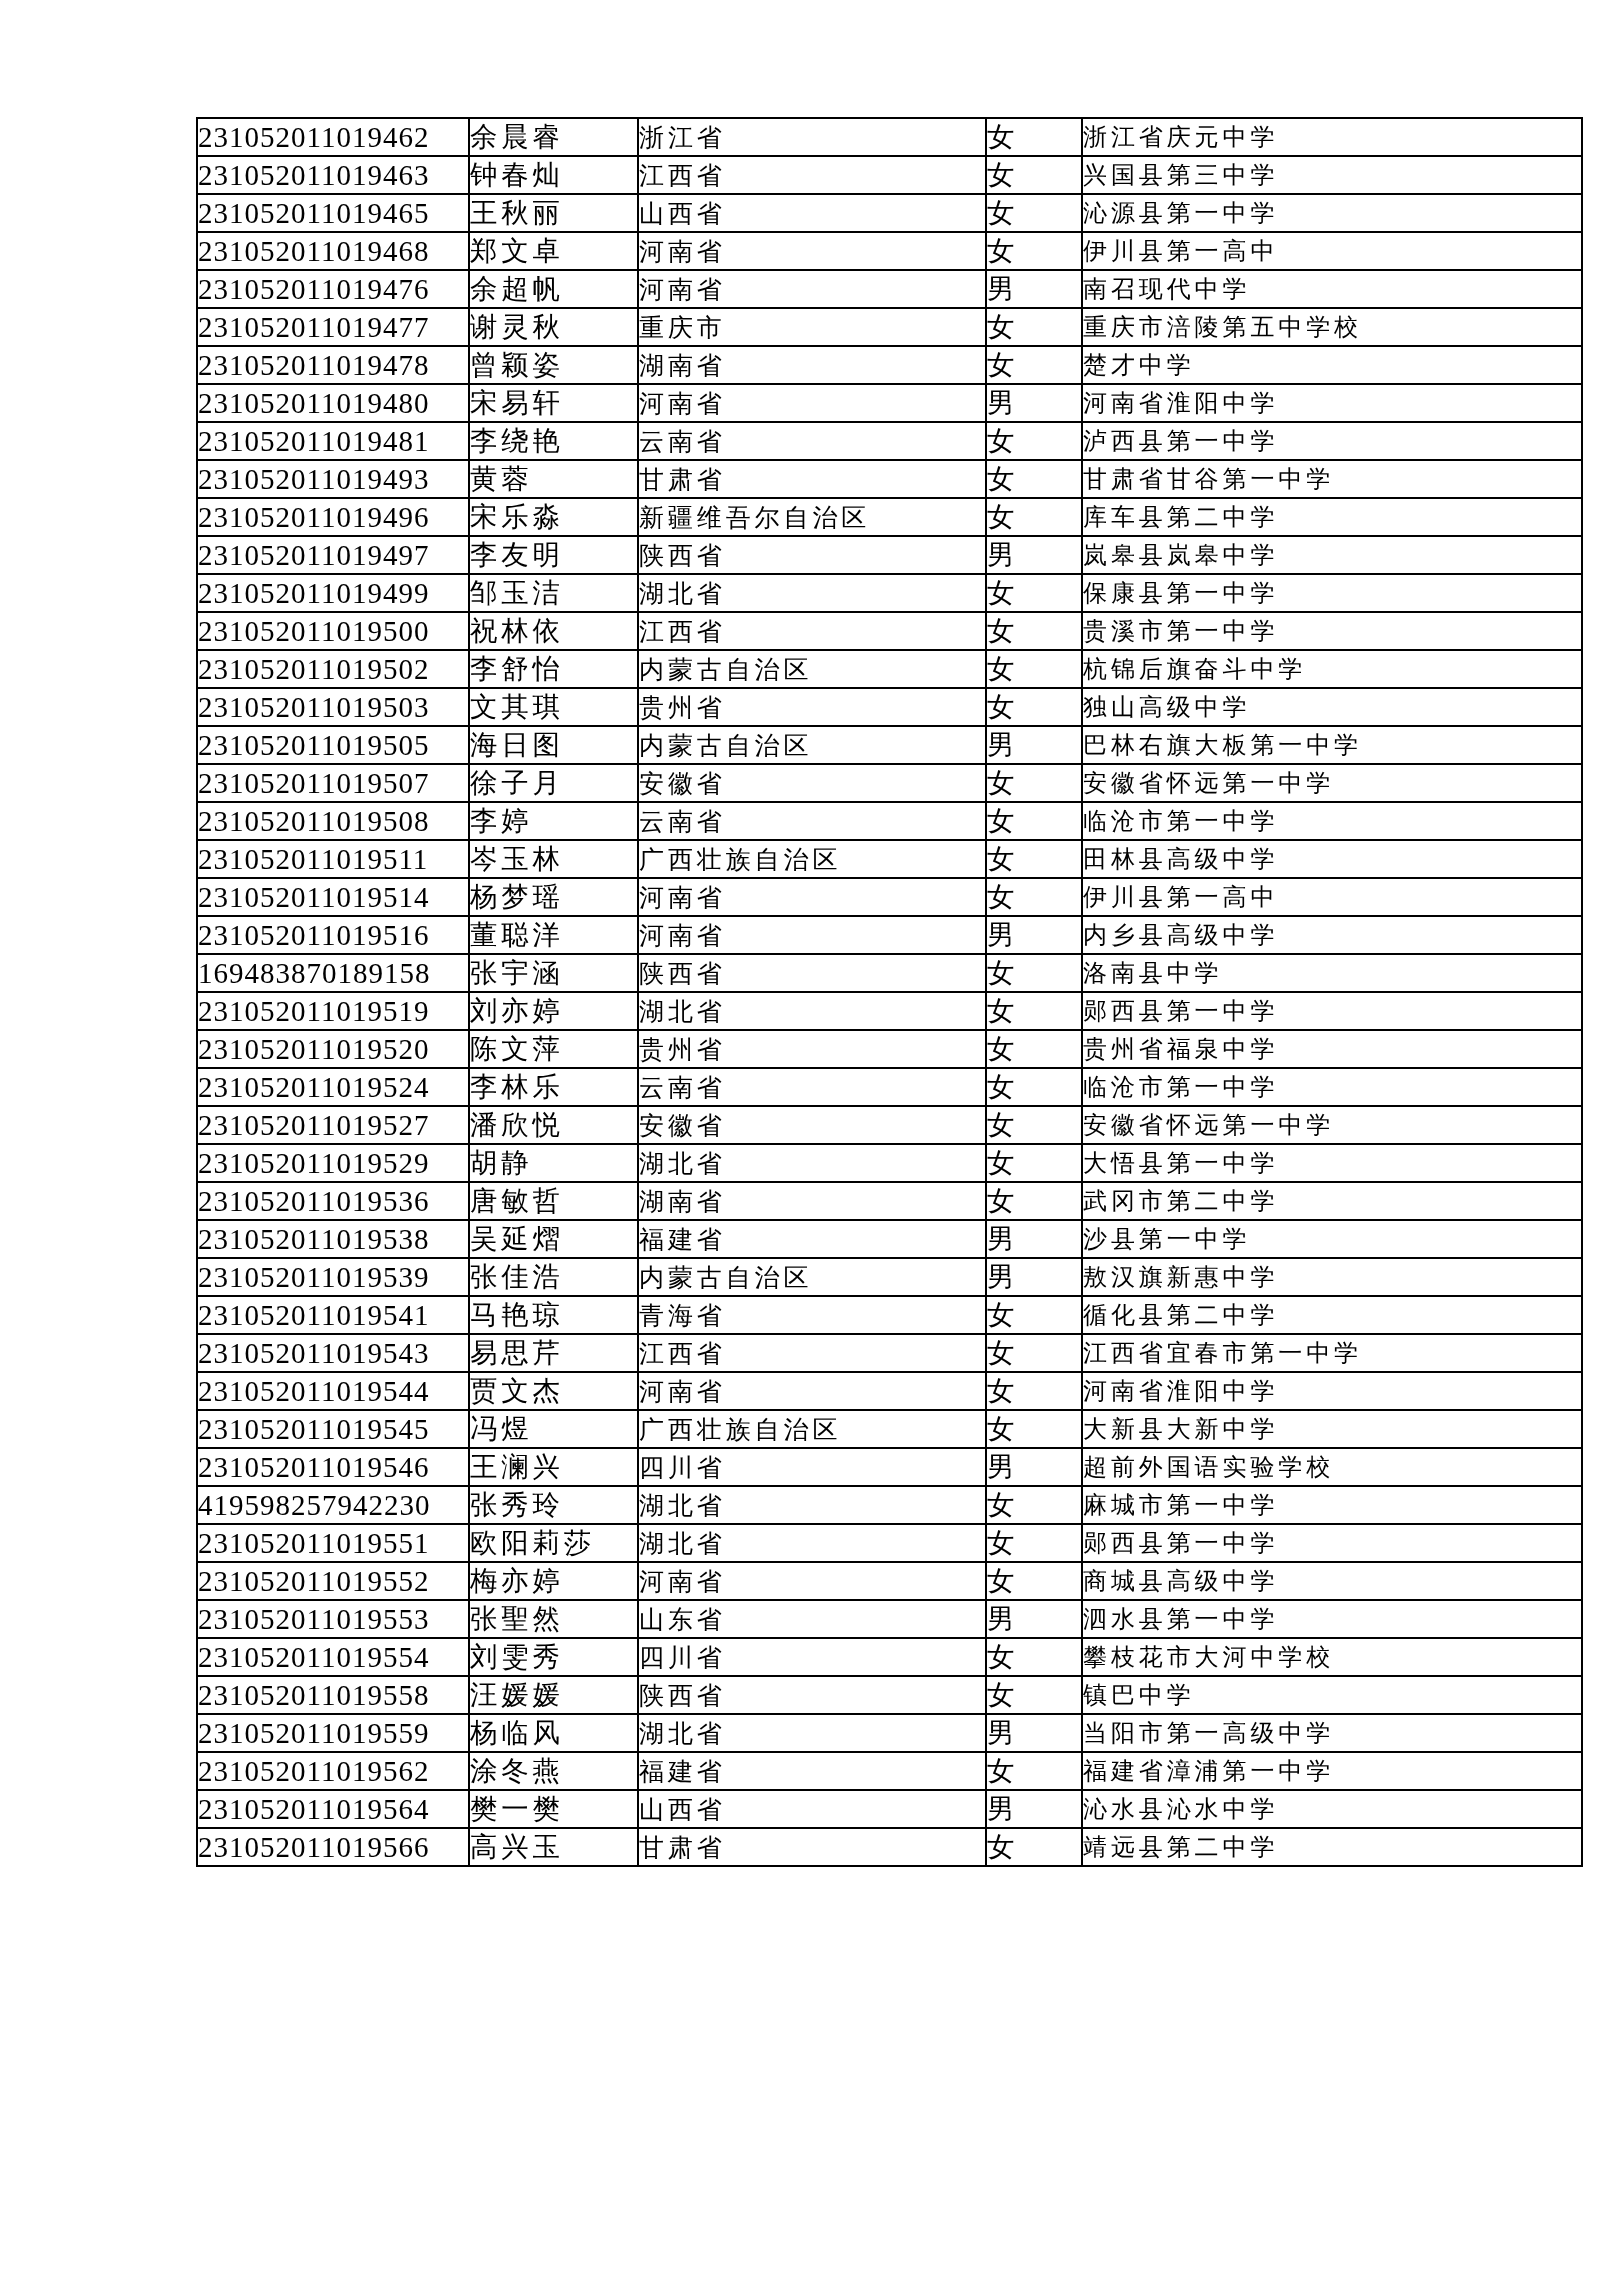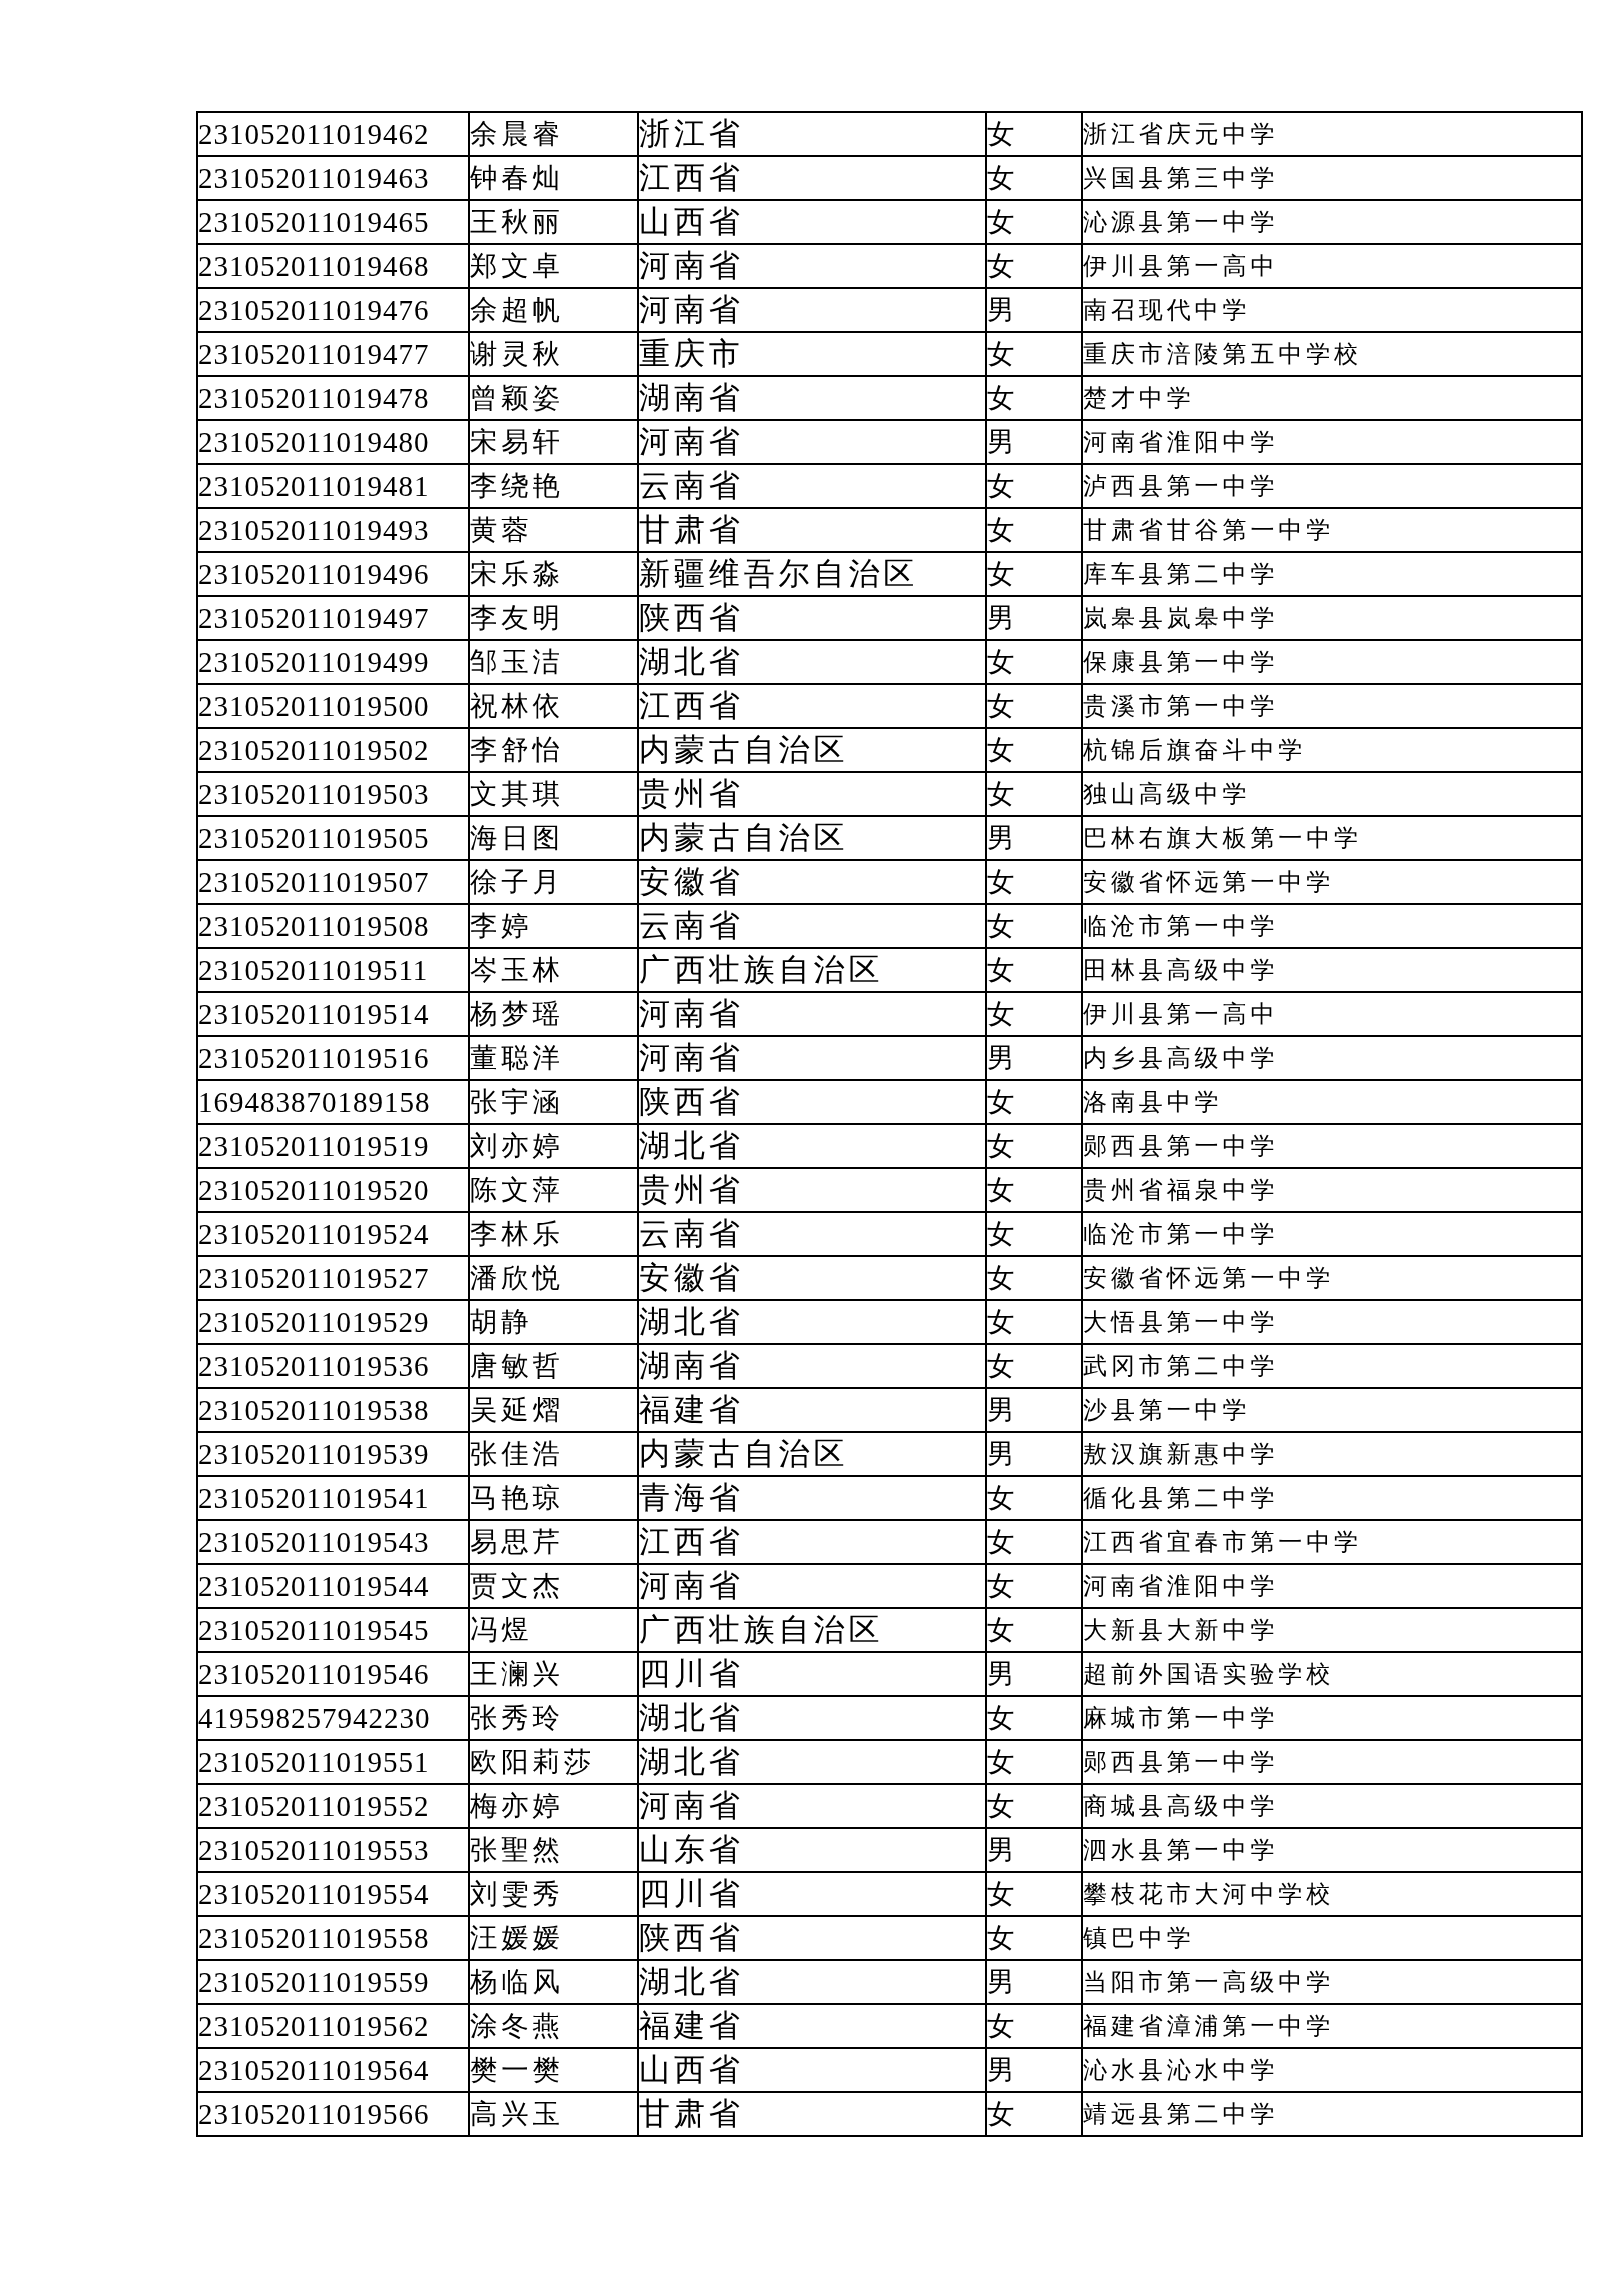--- a/index.html
+++ b/index.html
@@ -10,21 +10,21 @@
   body {
     width: 1621px;
     height: 2293px;
     position: relative;
     color: #000000;
     font-family: "Liberation Serif", "DejaVu Serif", serif;
   }
   table.roster {
     position: absolute;
     left: 196px;
-    top: 111px;
+    top: 117px;
     width: 1385px;
     height: 1681px;
     border-collapse: collapse;
     table-layout: fixed;
     border: 2.9px solid #000000;
   }
   table.roster td {
     border: 2px solid #000000;
     vertical-align: middle;
     white-space: nowrap;
@@ -35,21 +35,21 @@
     font-size: 29px;
     letter-spacing: 1px;
     padding-left: 11.8px;
   }
   td.col-name {
     font-size: 27.4px;
     letter-spacing: 3.9px;
     padding-left: 14.7px;
   }
   td.col-province {
-    font-size: 31px;
+    font-size: 25px;
     letter-spacing: 3.9px;
     padding-left: 17.6px;
   }
   td.col-gender {
     font-size: 27.4px;
     letter-spacing: 0;
     padding-left: 20.6px;
   }
   td.col-school {
     font-size: 24px;

